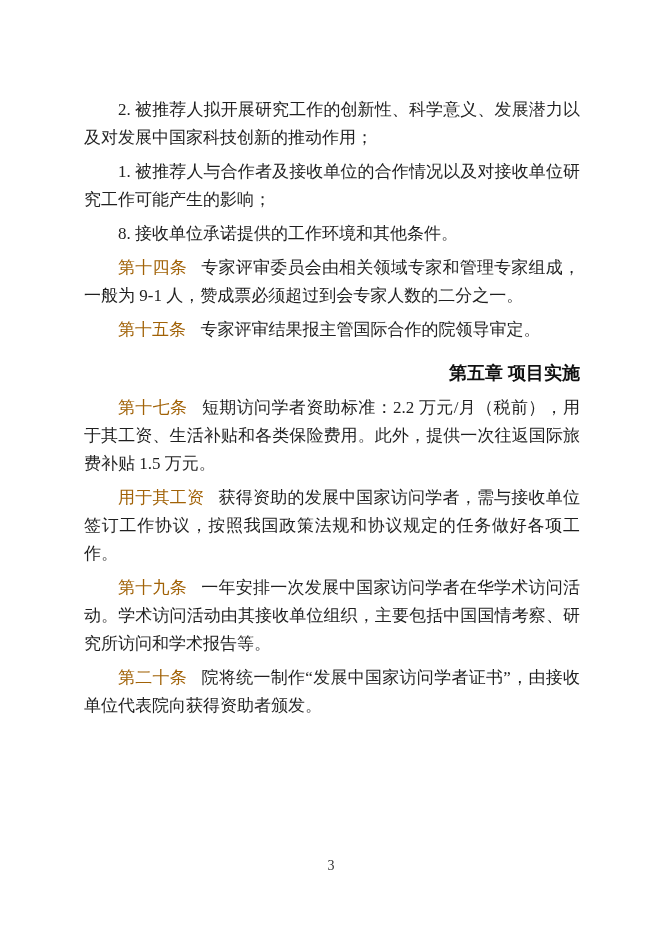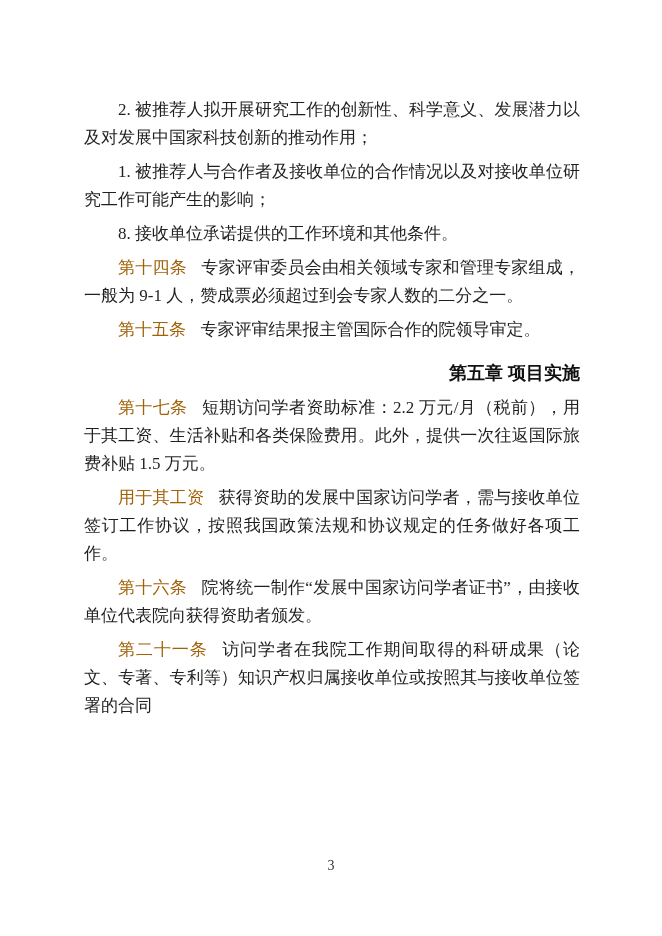--- a/index.html
+++ b/index.html
@@ -70,21 +70,21 @@
 
     <p class="para"><span class="term">第十五条</span><span>专家评审结果报主管国际合作的院领导审定。</span></p>
 
     <h2 class="chapter">第五章 项目实施</h2>
 
 
     <p class="para"><span class="term">第十七条</span><span>短期访问学者资助标准：2.2 万元/月（税前），用于其工资、生活补贴和各类保险费用。此外，提供一次往返国际旅费补贴 1.5 万元。</span></p>
 
     <p class="para"><span class="term">用于其工资</span><span>获得资助的发展中国家访问学者，需与接收单位签订工作协议，按照我国政策法规和协议规定的任务做好各项工作。</span></p>
 
+    <p class="para"><span class="term">第十九条</span><span>一年安排一次发展中国家访问学者在华学术访问活动。学术访问活动由其接收单位组织，主要包括中国国情考察、研究所访问和学术报告等。</span></p>
 
-    <p class="para"><span class="term">第十六条</span><span>院将统一制作“发展中国家访问学者证书”，由接收单位代表院向获得资助者颁发。</span></p>
+    <p class="para"><span class="term">第二十条</span><span>院将统一制作“发展中国家访问学者证书”，由接收单位代表院向获得资助者颁发。</span></p>
 
-    <p class="para"><span class="term">第二十一条</span><span>访问学者在我院工作期间取得的科研成果（论文、专著、专利等）知识产权归属接收单位或按照其与接收单位签署的合同</span></p>
 
   </div>
 
   <div class="pageno">3</div>
 </div>
 
 </body></html>

